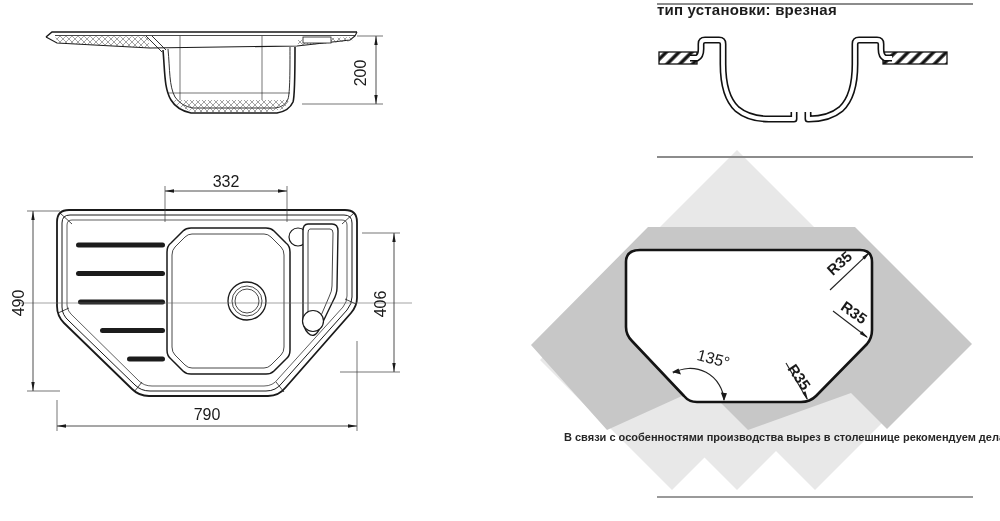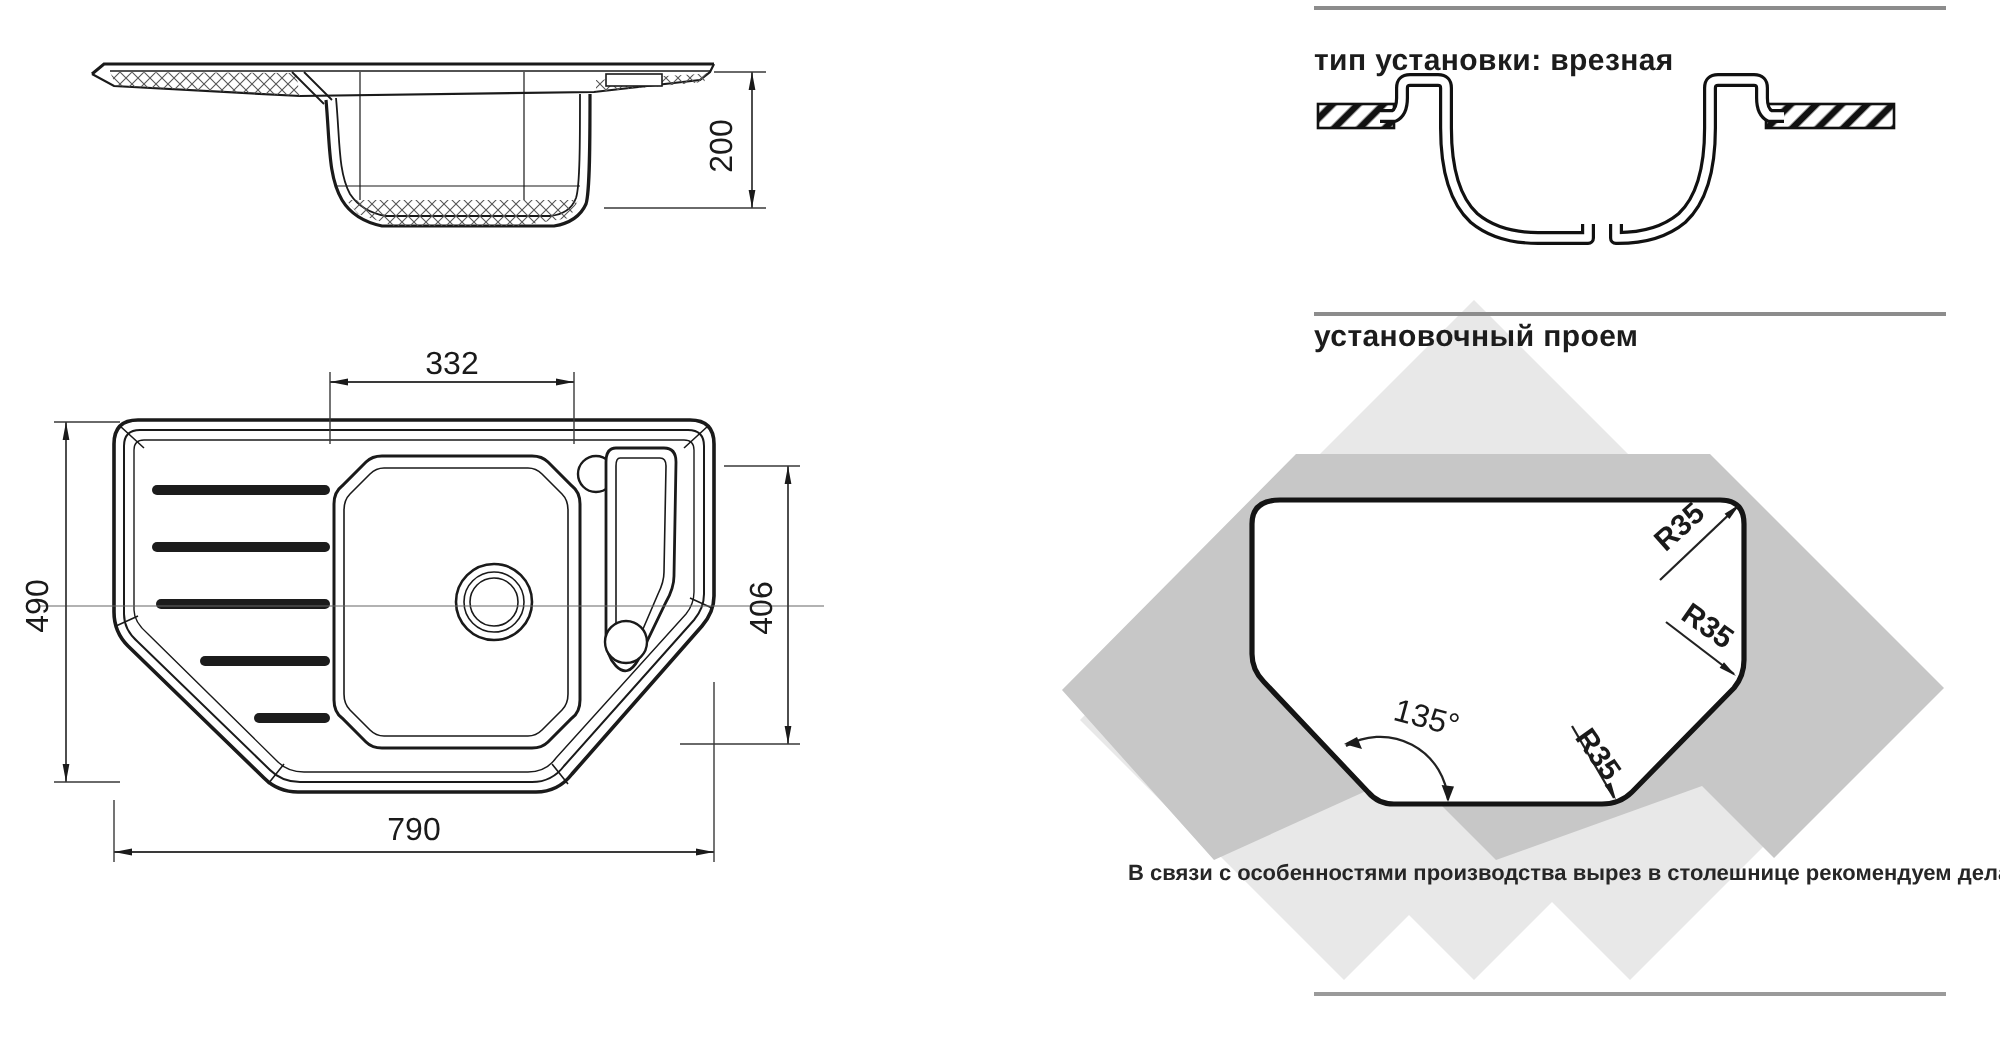--- a/index.html
+++ b/index.html
@@ -148,22 +148,21 @@
       <polygon points="724,401 720.8,392.5 727,393.3"></polygon>
     </g>
     <text class="r35" transform="translate(843,267) rotate(-42)" text-anchor="middle">R35</text>
     <text class="r35" transform="translate(851,317) rotate(35)" text-anchor="middle">R35</text>
     <text class="r35" transform="translate(795,380) rotate(55)" text-anchor="middle">R35</text>
     <text class="ang" transform="translate(712,364) rotate(15)" text-anchor="middle">135°</text>
   </g>
 </svg>
 
 <div class="rule" style="top:3px"></div>
-<div class="h" style="left:657px;top:22px">тип установки: врезная</div>
+<div class="h" style="left:657px;top:1px">тип установки: врезная</div>
 
 <div class="rule" style="top:156px"></div>
-<div class="h" style="left:657px;top:160px">установочный проем</div>
 
 <div class="note">В связи с особенностями производства вырез в столешнице рекомендуем делать с изделия.</div>
 
 <div class="rule rule-thin" style="top:496px"></div>
 
 </div>
 
 </body></html>

